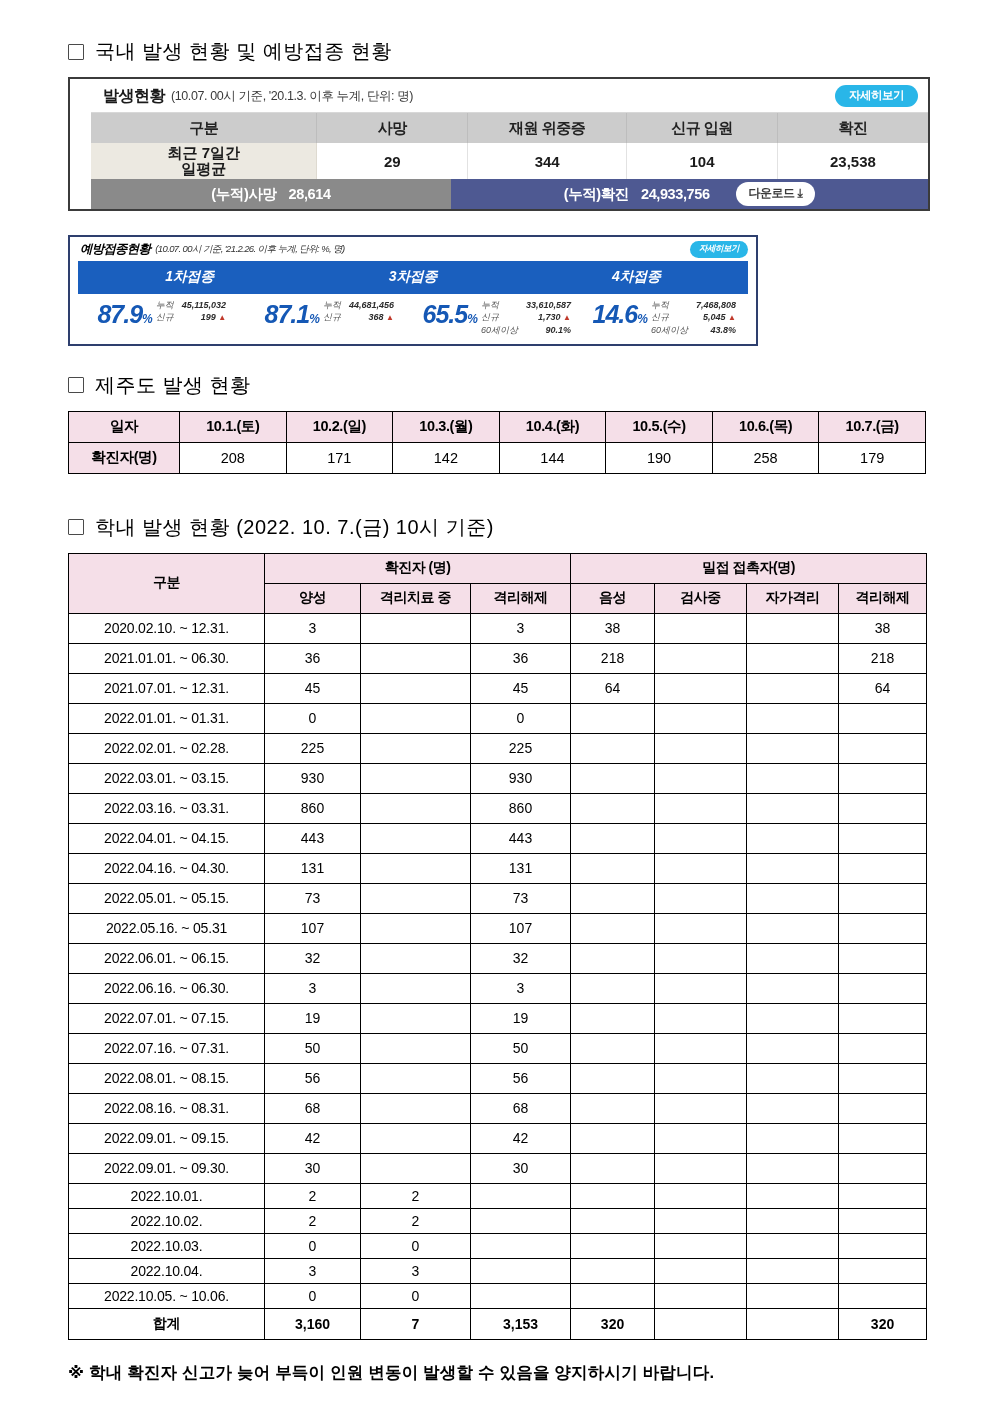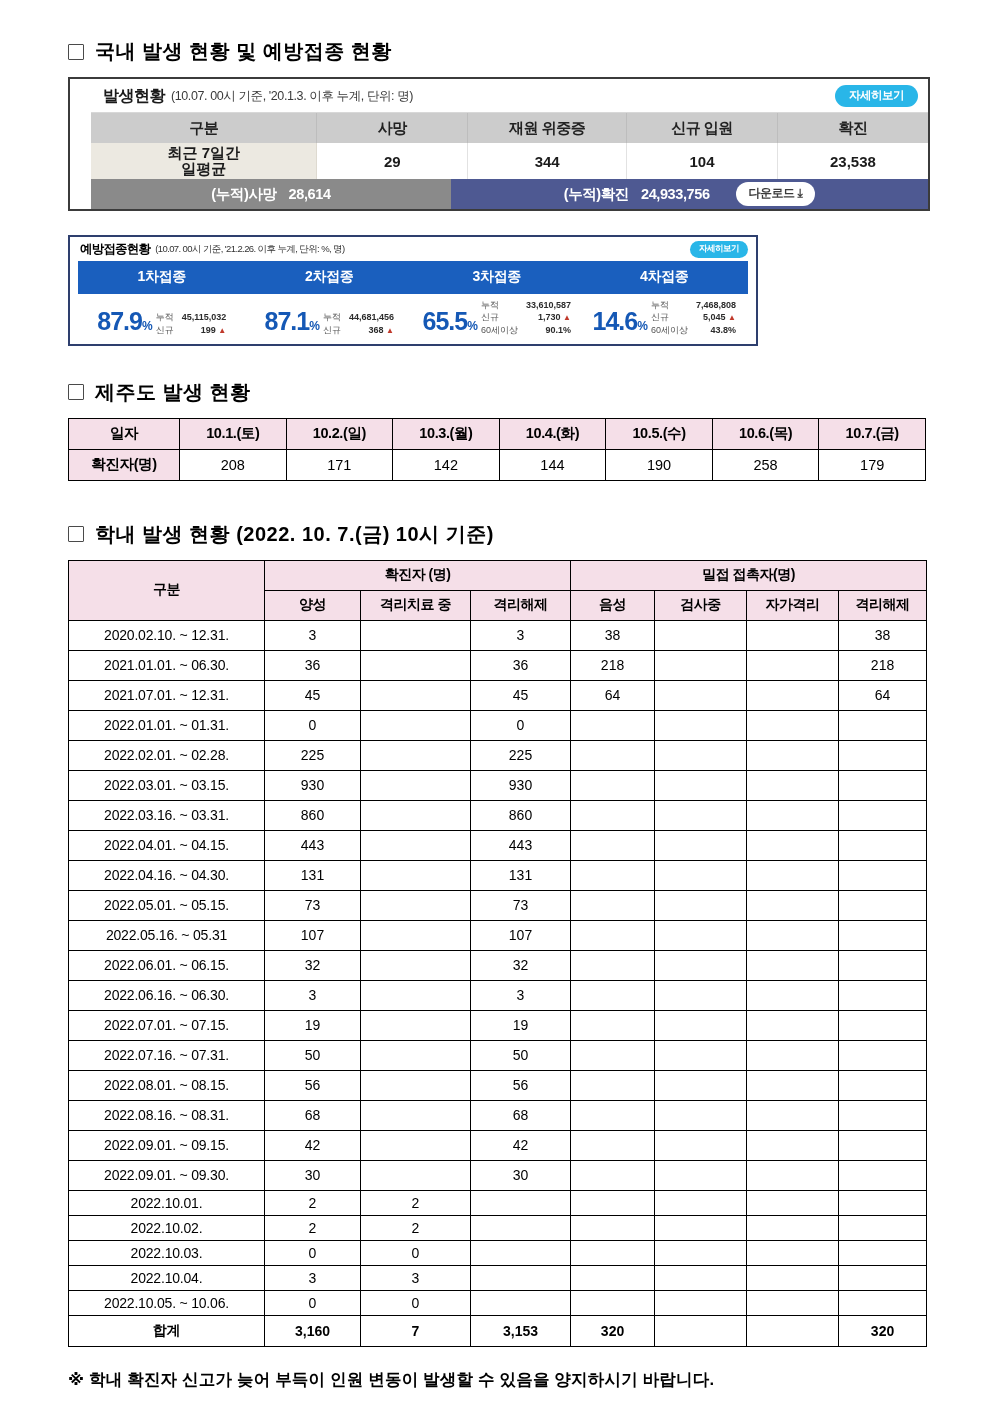--- a/index.html
+++ b/index.html
@@ -30,21 +30,21 @@
   .sec-head.first { margin-top: 10px; }
   .chk {
     width: 14px; height: 14px;
     border: 1.6px solid #4a4a4a;
     background: #fff;
     flex: 0 0 auto;
     border-radius: 1px;
   }
   .sec-title {
     font-size: 20px;
-    font-weight: bold;
+    font-weight: normal;
     letter-spacing: 0.5px;
     white-space: nowrap;
   }
 
   
   .kdca-card {
     border: 2px solid #3b3b3b;
     background: #fff;
     width: 862px;
     box-sizing: border-box;
@@ -154,21 +154,22 @@
     letter-spacing: -0.5px;
     white-space: nowrap;
   }
 
   
   .vac-card {
     border: 2px solid #2e3f6e;
     width: 690px;
     box-sizing: border-box;
     background: #fff;
-    margin-bottom: 33px;
+    margin-bottom: 26px;
+    font-style: italic;
   }
   .vac-top {
     display: flex;
     align-items: center;
     padding: 4px 8px 3px 10px;
   }
   .vac-top .v-main {
     font-size: 12.5px;
     font-weight: bold;
     letter-spacing: -0.8px;
@@ -204,21 +205,21 @@
     padding: 7px 0 8px;
     letter-spacing: -0.3px;
   }
   .vac-body {
     display: flex;
     padding: 6px 8px 8px;
   }
   .vac-cell {
     flex: 1 1 25%;
     display: flex;
-    align-items: flex-end;
+    align-items: flex-start;
     justify-content: center;
     gap: 4px;
   }
   .vac-pct {
     font-size: 25px;
     font-weight: bold;
     color: #1558b5;
     letter-spacing: -1px;
   }
   .vac-pct .u {
@@ -358,21 +359,20 @@
   </div>
 
   <div class="vac-card">
     <div class="vac-top">
       <span class="v-main">예방접종현황</span>
       <span class="v-sub">(10.07. 00시 기준, '21.2.26. 이후 누계, 단위: %, 명)</span>
       <span class="pill-sm">자세히보기</span>
     </div>
     <div class="vac-bar">
       <div>1차접종</div>
-      <div>2차접종</div>
       <div>3차접종</div>
       <div>4차접종</div>
     </div>
     <div class="vac-body">
 
       <div class="vac-cell">
         <span class="vac-pct"><span>87.9</span><span class="u">%</span></span>
         <span class="vac-kv">
           <span class="k">누적</span>
           <span class="v">45,115,032</span>

